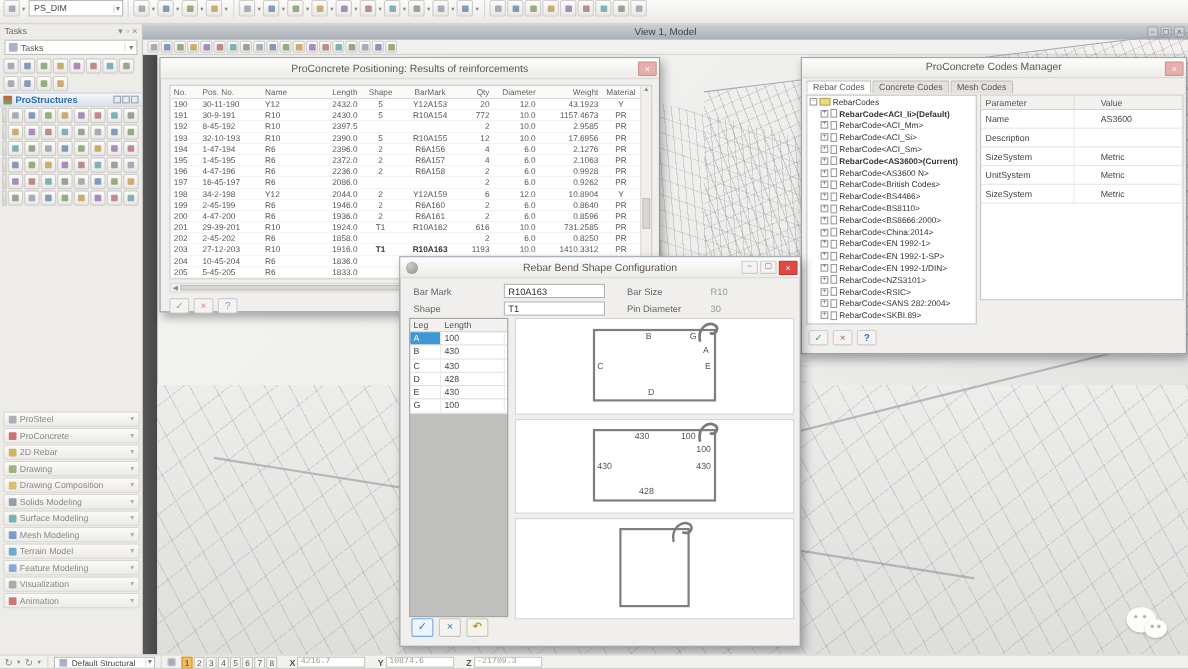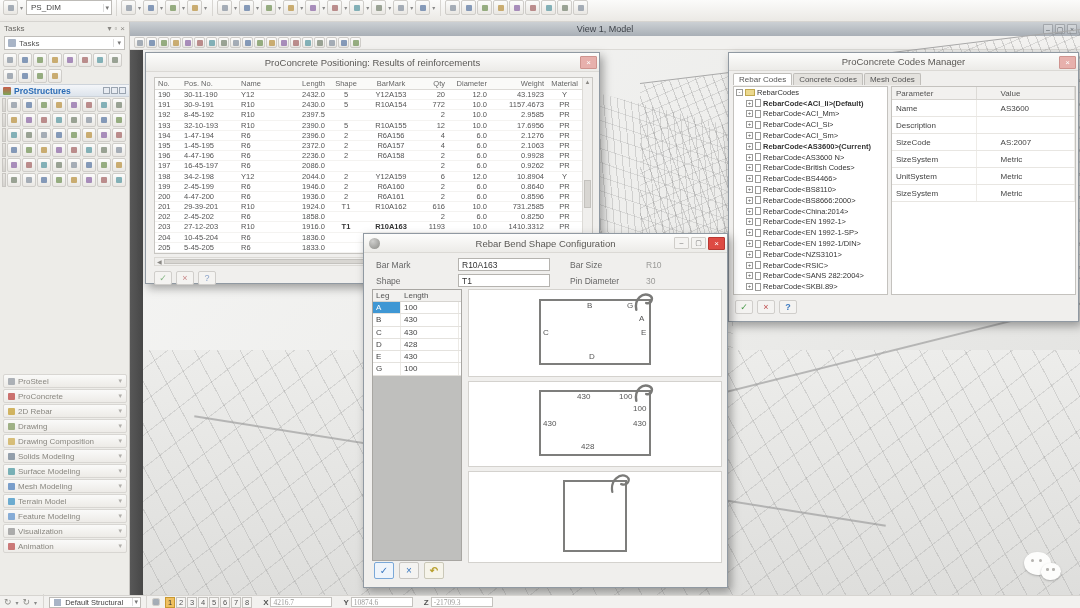--- a/index.html
+++ b/index.html
@@ -167,21 +167,21 @@
   .tree-pane { position:absolute; left:4px; top:33px; width:155px; height:209px;
     background:#fff; border:1px solid #c4c2be; overflow:hidden; }
   .tree-row { display:flex; align-items:center; height:10.8px; gap:2px; white-space:nowrap; }
   .tree-row .exp { width:7px; height:7px; border:1px solid #9a9a98; font-size:6px; line-height:5px;
     text-align:center; color:#555; margin-left:2px; flex:none; background:#fff; }
   .tree-row .fold { width:10px; height:7px; background:#ecd98e; border:1px solid #c0a850; flex:none; }
   .tree-row .page { width:6px; height:8px; background:#fff; border:1px solid #9a9a98; flex:none; }
   .tree-row .lbl { font-size:7.5px; color:#333; }
   .tree-row .lbl.bold { font-weight:bold; }
   .tree-row.child { padding-left:10px; }
-  .param-pane { position:absolute; left:162px; top:33px; width:185px; height:209px;
+  .param-pane { position:absolute; left:162px; top:33px; width:185px; height:187px;
     background:#fff; border:1px solid #c4c2be; }
   .pp-head { display:flex; height:13px; background:#f2f1ef; border-bottom:1px solid #d6d4d0; }
   .pp-head span { font-size:8px; color:#555; padding:2px 4px 0; border-right:1px solid #dcdad6; }
   .pp-c0 { width:95px; } .pp-c1 { width:88px;margin-left:20px; }
   .pp-row { display:flex; height:17px; border-bottom:1px solid #e8e6e2; }
   .pp-row span { font-size:8px; color:#444; padding:4px 4px 0; border-right:1px solid #eeece8; }
   .codes-btns { position:absolute; left:6px; top:247px; display:flex; gap:4px; }
   .cb1 { color:#4a9a4a; } .cb2 { color:#c05050; } .cb3 { color:#3a78c0; font-weight:bold; }
 
   
@@ -191,21 +191,21 @@
   .status-bar .dd-arrow { font-size:6px; }
   .sb-combo { width:92px; height:11px; }
   .sb-combo span:first-child { width:7px; height:7px; background:#a8b4c6; }
   .viewnums { display:flex; gap:1px; margin-left:2px; }
   .vn { width:10px; height:11px; font-size:7.5px; line-height:10px; text-align:center;
     background:#f6f5f3; border:1px solid #c4c2be; color:#555; }
   .vn.active { background:#f0c060; border-color:#c89830; color:#333; }
   .coord { display:flex; align-items:center; gap:2px; margin-left:8px; }
   .coord .cl { font-size:8px; font-weight:bold; color:#555; }
   .coord input { width:62px; height:10px; border:1px solid #c4c2be; background:#fff;
-    font-size:7.5px; color:#9a9a98; padding:0 2px; font-family:Liberation Serif, serif; }
+    font-size:7.5px; color:#9a9a98; padding:0 2px; font-family:Liberation Mono, monospace; }
 
   
   .watermark { position:absolute; right:16px; bottom:22px; display:flex; align-items:center; gap:10px; z-index:8; }
   .wx-logo { position:relative; width:40px; height:34px; }
   .wx-b1 { position:absolute; left:0; top:0; width:27px; height:23px; background:#fdfdfc; border-radius:50% 50% 46% 54%;
     box-shadow:0 1px 2px rgba(120,120,120,.5); }
   .wx-b1:before, .wx-b1:after { content:""; position:absolute; top:7px; width:3px; height:3px; border-radius:50%; background:#b5b3af; }
   .wx-b1:before { left:7px; } .wx-b1:after { left:15px; }
   .wx-b2 { position:absolute; left:17px; top:11px; width:20px; height:17px; background:#fdfdfc; border-radius:50% 50% 54% 46%;
     box-shadow:0 1px 2px rgba(120,120,120,.5); }
@@ -1041,24 +1041,20 @@
       <div>
           <div class="pp-row">
             <span class="pp-c0">Name</span>
             <span class="pp-c1">AS3600</span>
           </div>
           <div class="pp-row">
             <span class="pp-c0">Description</span>
             <span class="pp-c1"></span>
           </div>
           <div class="pp-row">
-            <span class="pp-c0">SizeCode</span>
-            <span class="pp-c1">AS:2007</span>
-          </div>
-          <div class="pp-row">
             <span class="pp-c0">SizeSystem</span>
             <span class="pp-c1">Metric</span>
           </div>
           <div class="pp-row">
             <span class="pp-c0">UnitSystem</span>
             <span class="pp-c1">Metric</span>
           </div>
           <div class="pp-row">
             <span class="pp-c0">SizeSystem</span>
             <span class="pp-c1">Metric</span>

